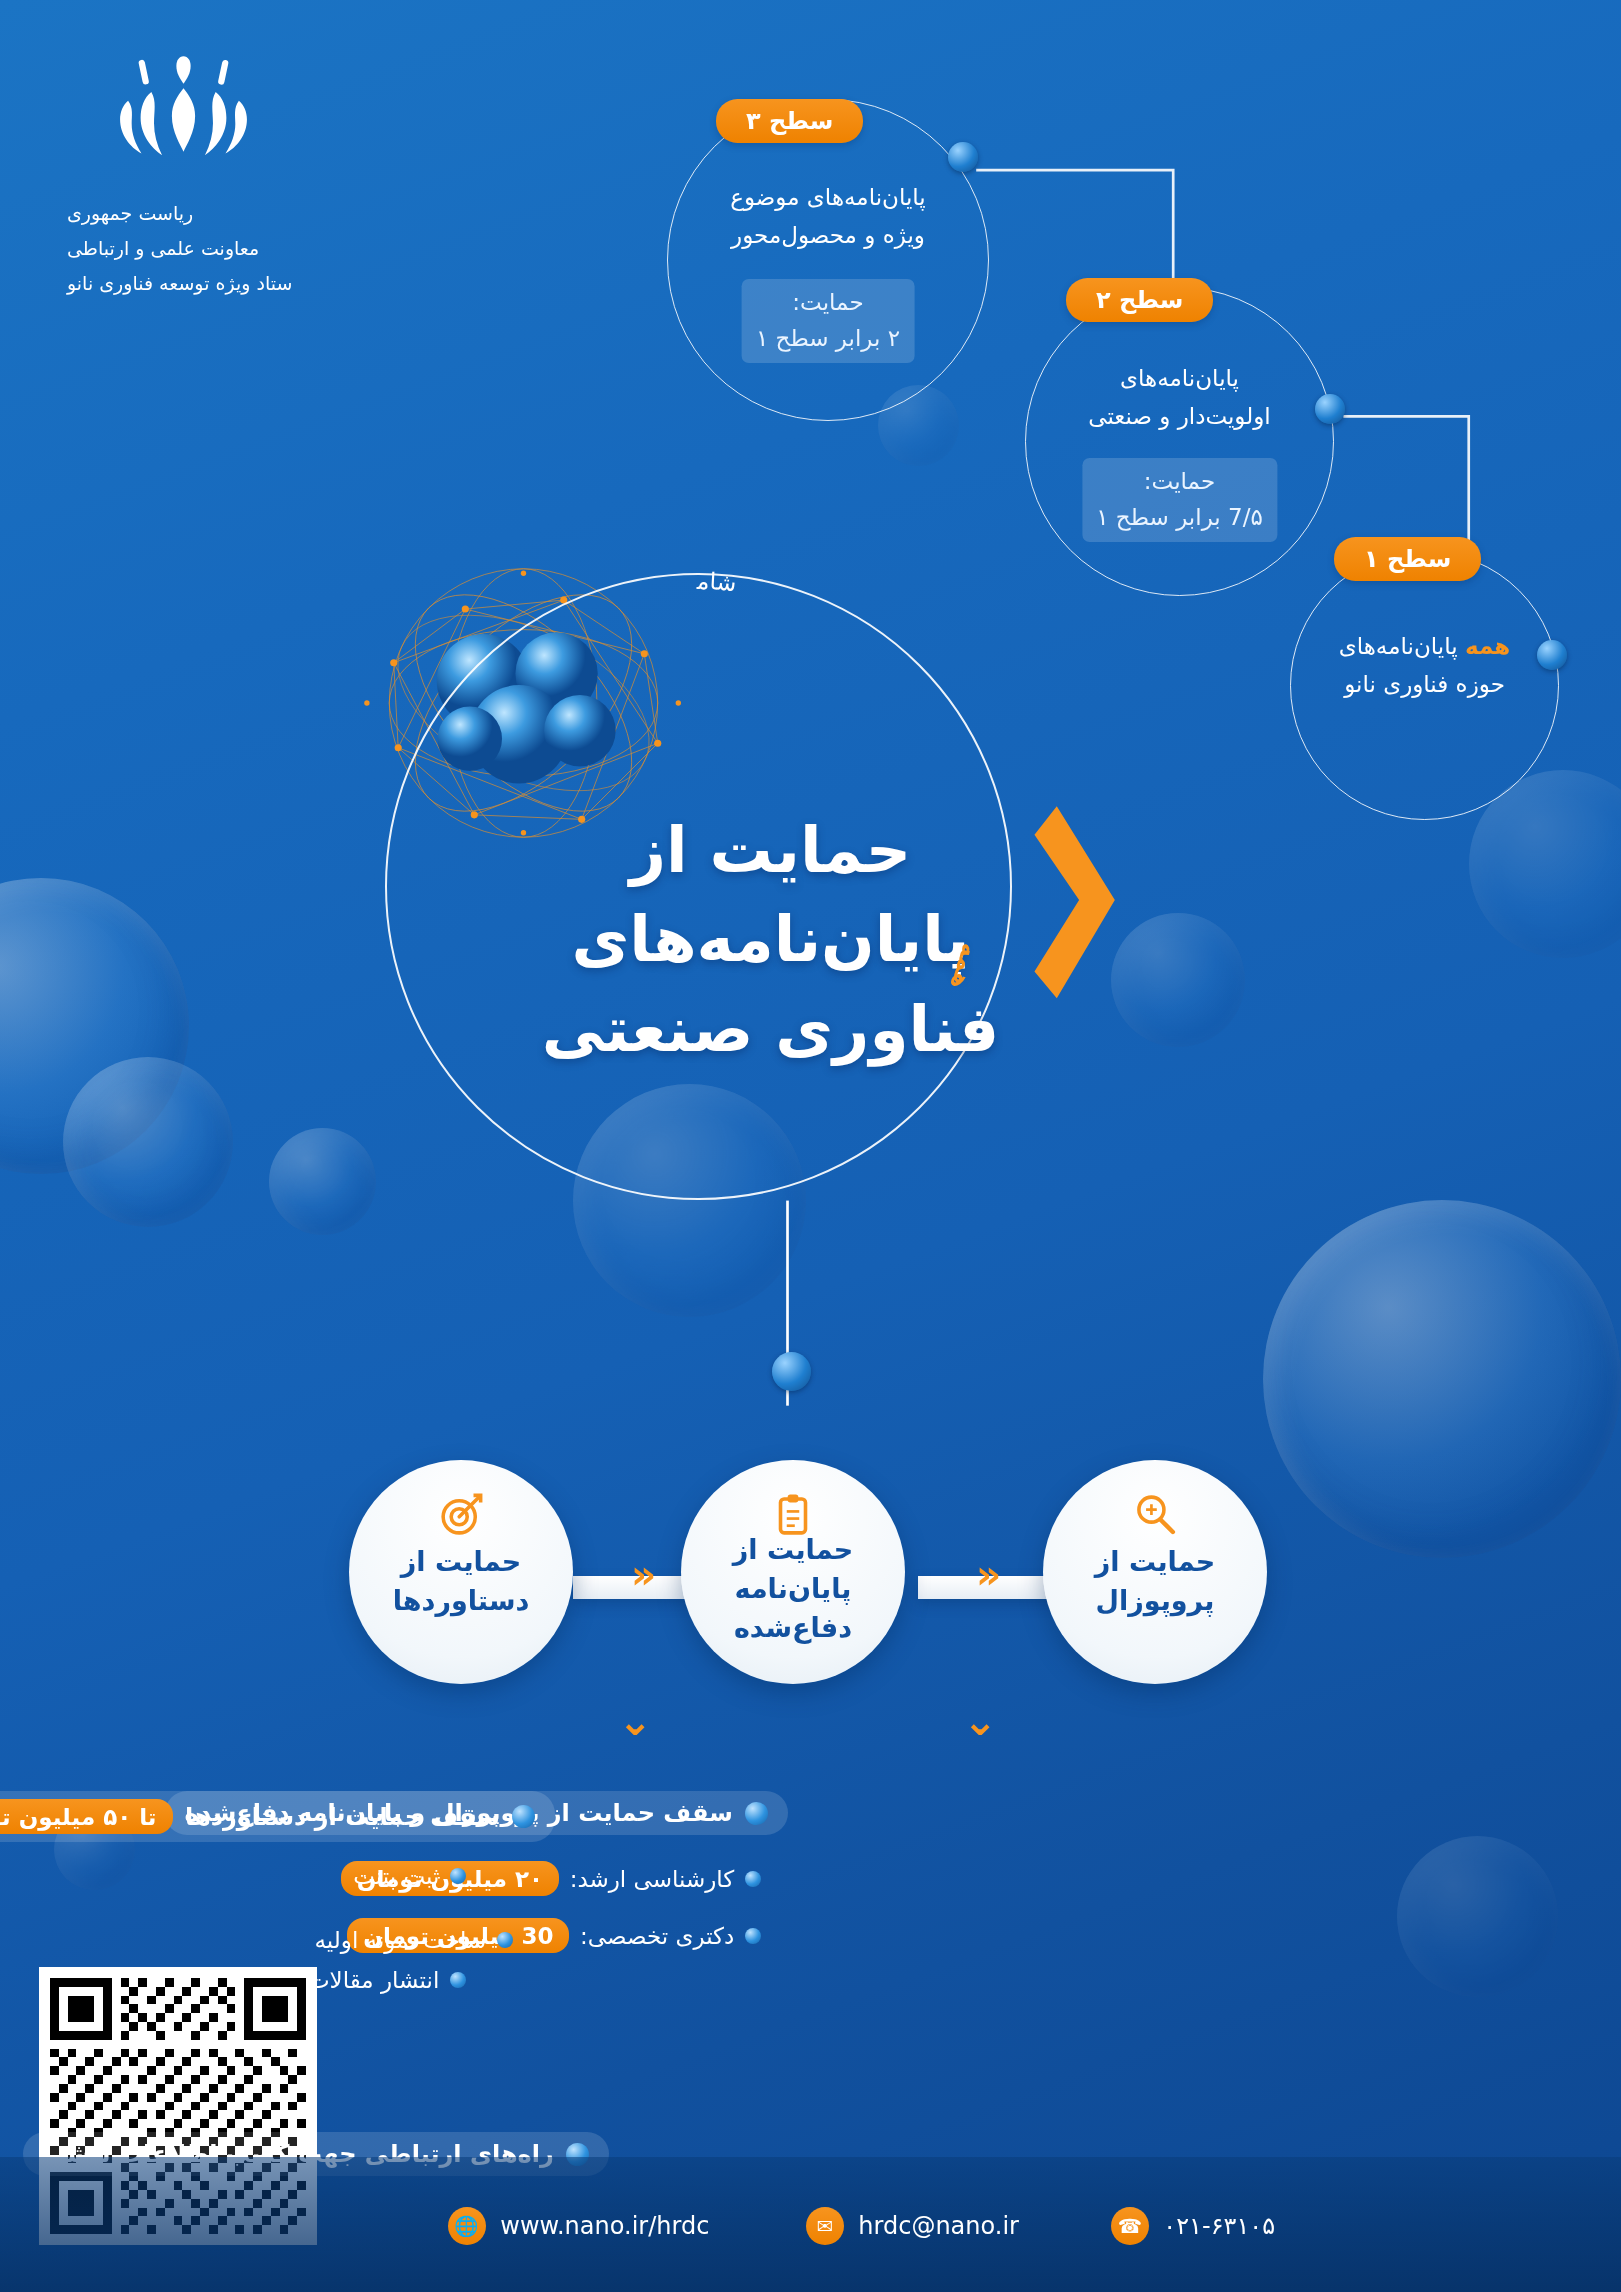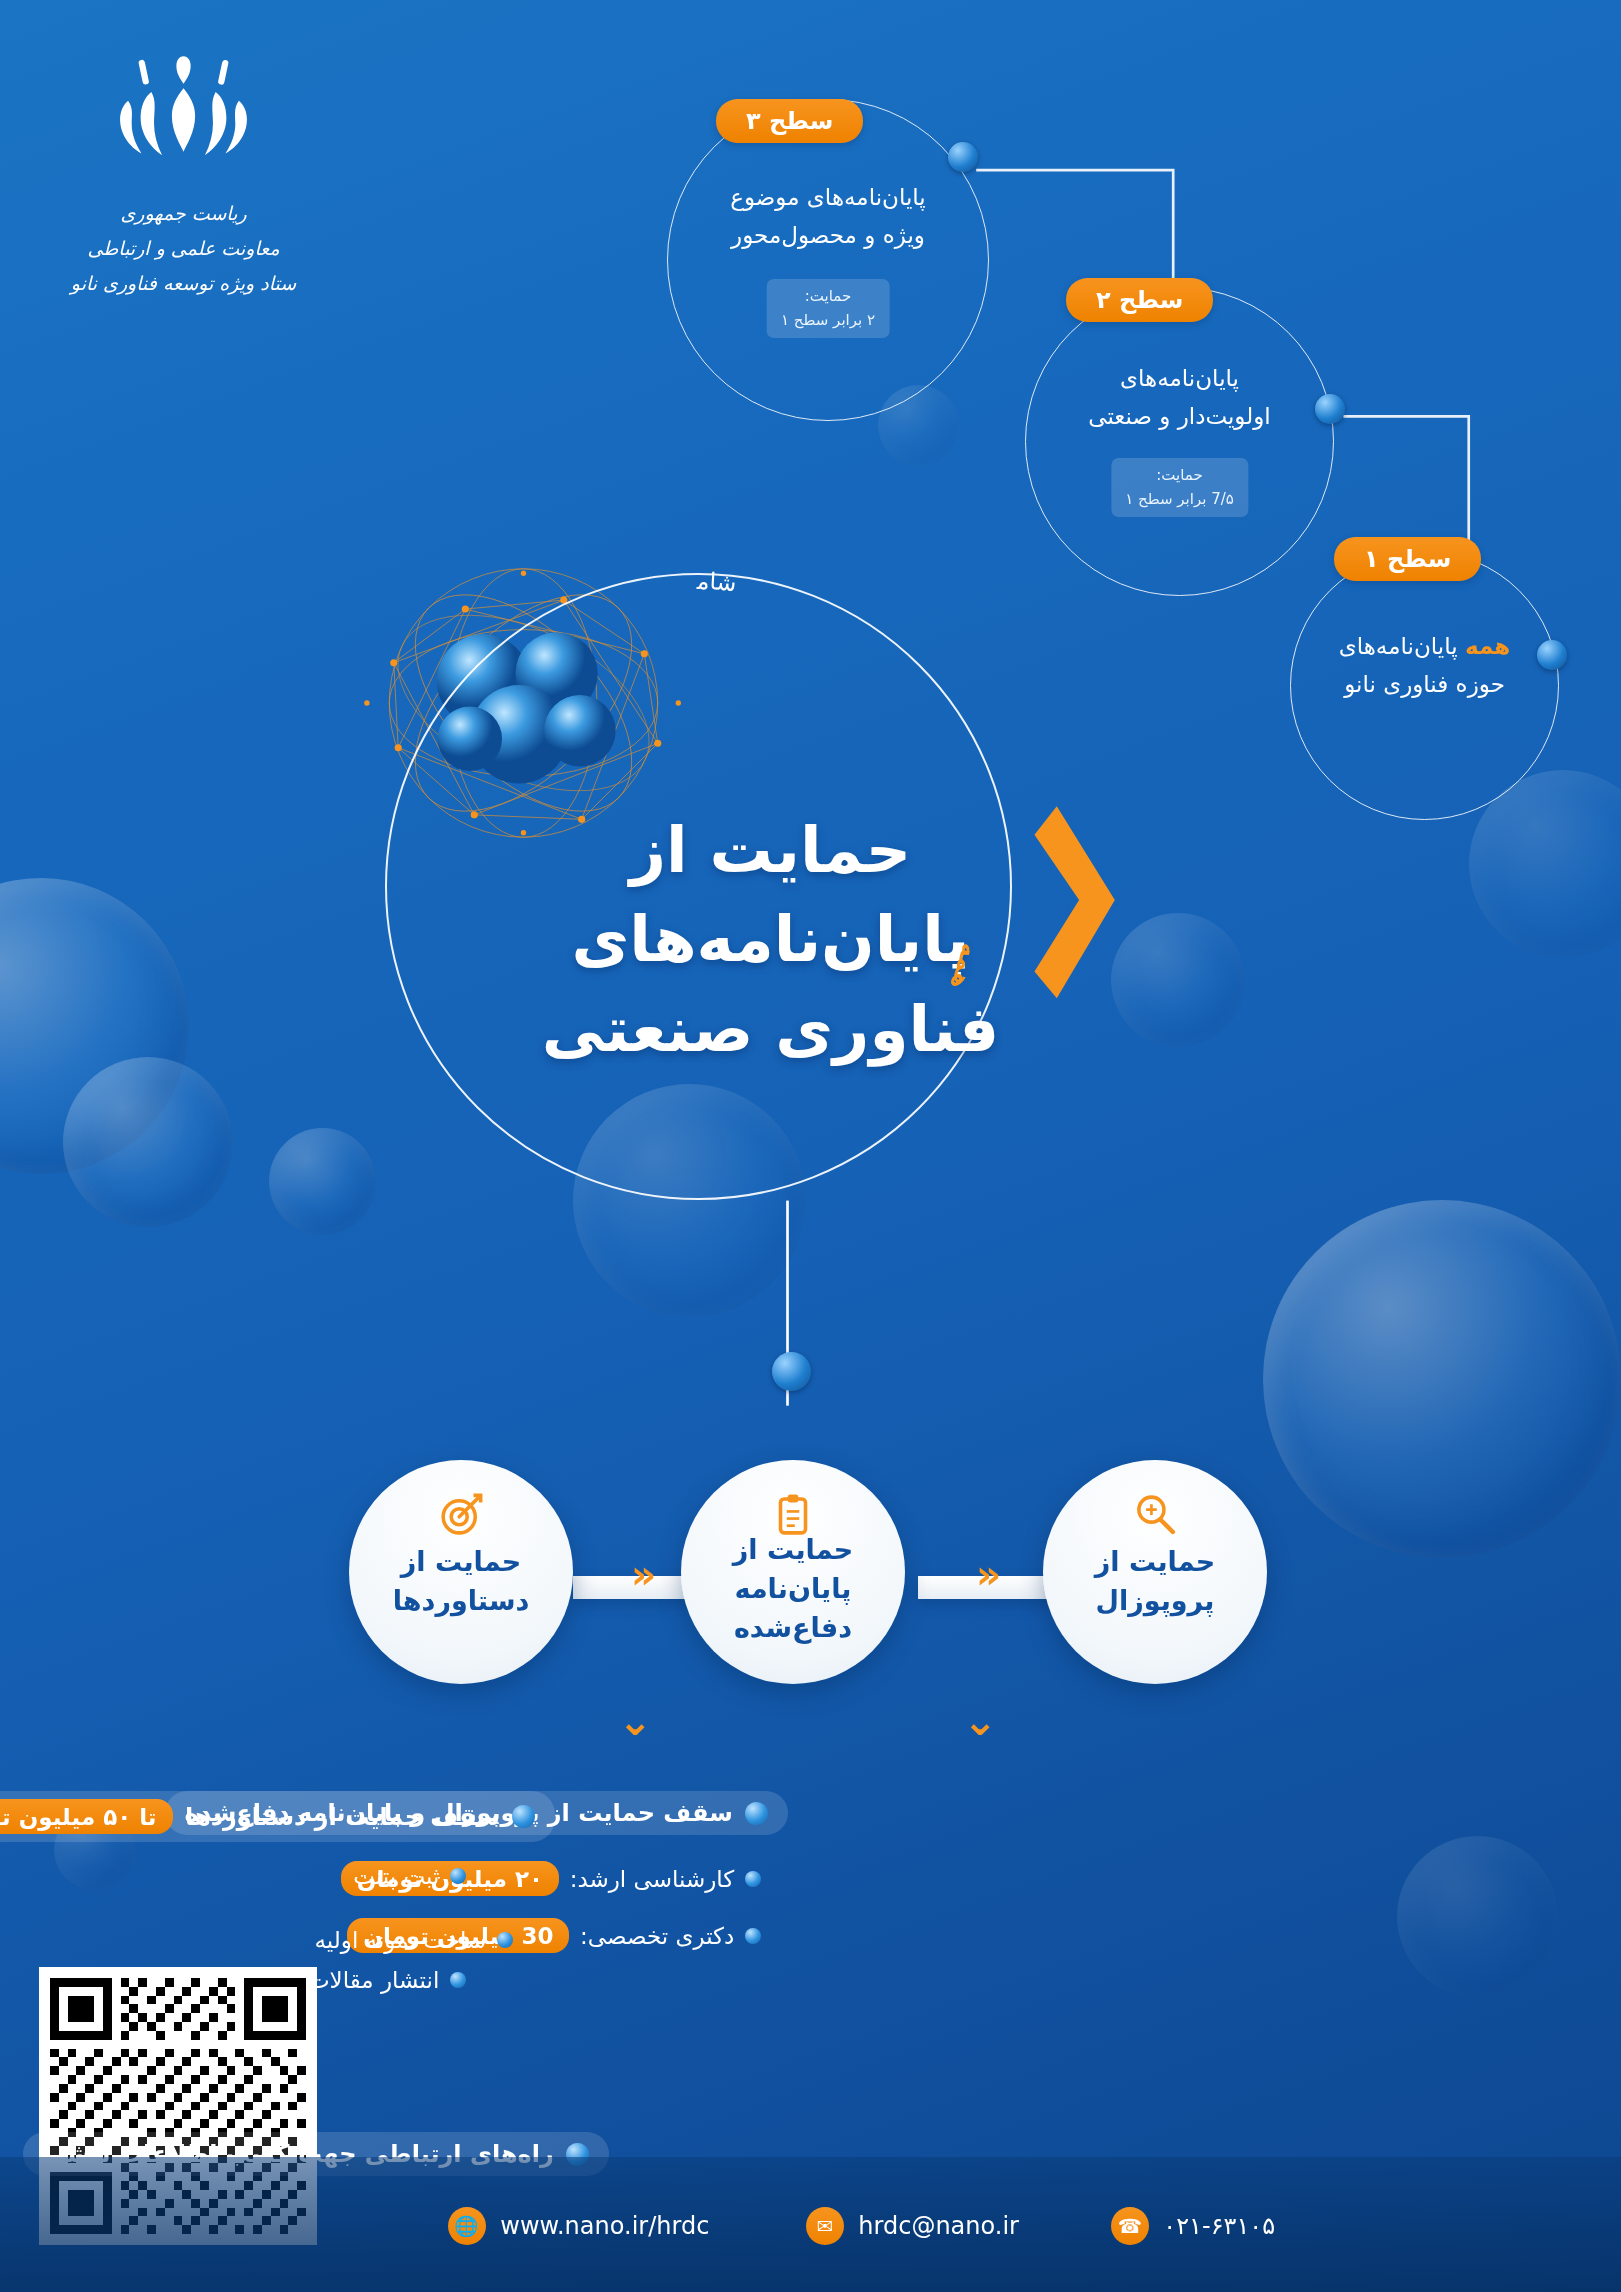--- a/index.html
+++ b/index.html
@@ -32,21 +32,21 @@
   .b7 { left: 1469px; top: 770px; width: 188px; height: 188px; opacity: .45; }
   .b8 { left: 54px; top: 1809px; width: 81px; height: 81px; opacity: .4; }
   .b9 { left: 878px; top: 385px; width: 81px; height: 81px; opacity: .35; }
   .b10 { left: 1397px; top: 1836px; width: 161px; height: 161px; opacity: .35; }
 
   
   #emblem-block {
     position: absolute; right: 1321px; top: 49px; width: 233px; text-align: center;
   }
   .emblem-svg { display:block; margin: 0 auto 12.5px auto; }
-  .emblem-lines { color:#ffffff; font-size: 19px; line-height: 1.85; text-align: center; font-style: italic; }
+  .emblem-lines { color:#ffffff; font-size: 19px; line-height: 1.85; text-align: left; }
   .emblem-lines div { white-space: nowrap; }
 
   
   .lvl-circle {
     position: absolute;
     border: 1.8px solid rgba(255,255,255,0.85);
     border-radius: 50%;
     color: #fff;
     text-align: center;
   }
@@ -66,21 +66,21 @@
     font-size: 23px;
     line-height: 1.65;
     color: #fff;
   }
   .lvl-sub {
     position: absolute;
     left: 50%; transform: translateX(-50%);
     background: rgba(255,255,255,0.16);
     border-radius: 7.2px;
     padding: 6.3px 14.3px;
-    font-size: 15px;
+    font-size: 23px;
     line-height: 1.55;
     white-space: nowrap;
     color: #eaf4ff;
   }
   .node-ball {
     position: absolute;
     width: 30px; height: 30px; border-radius: 50%;
     background: radial-gradient(circle at 33% 28%, #9ad3ff, #1f7fd0 55%, #12508f 100%);
     box-shadow: 0 1.8px 5.4px rgba(0,30,70,.45);
   }

